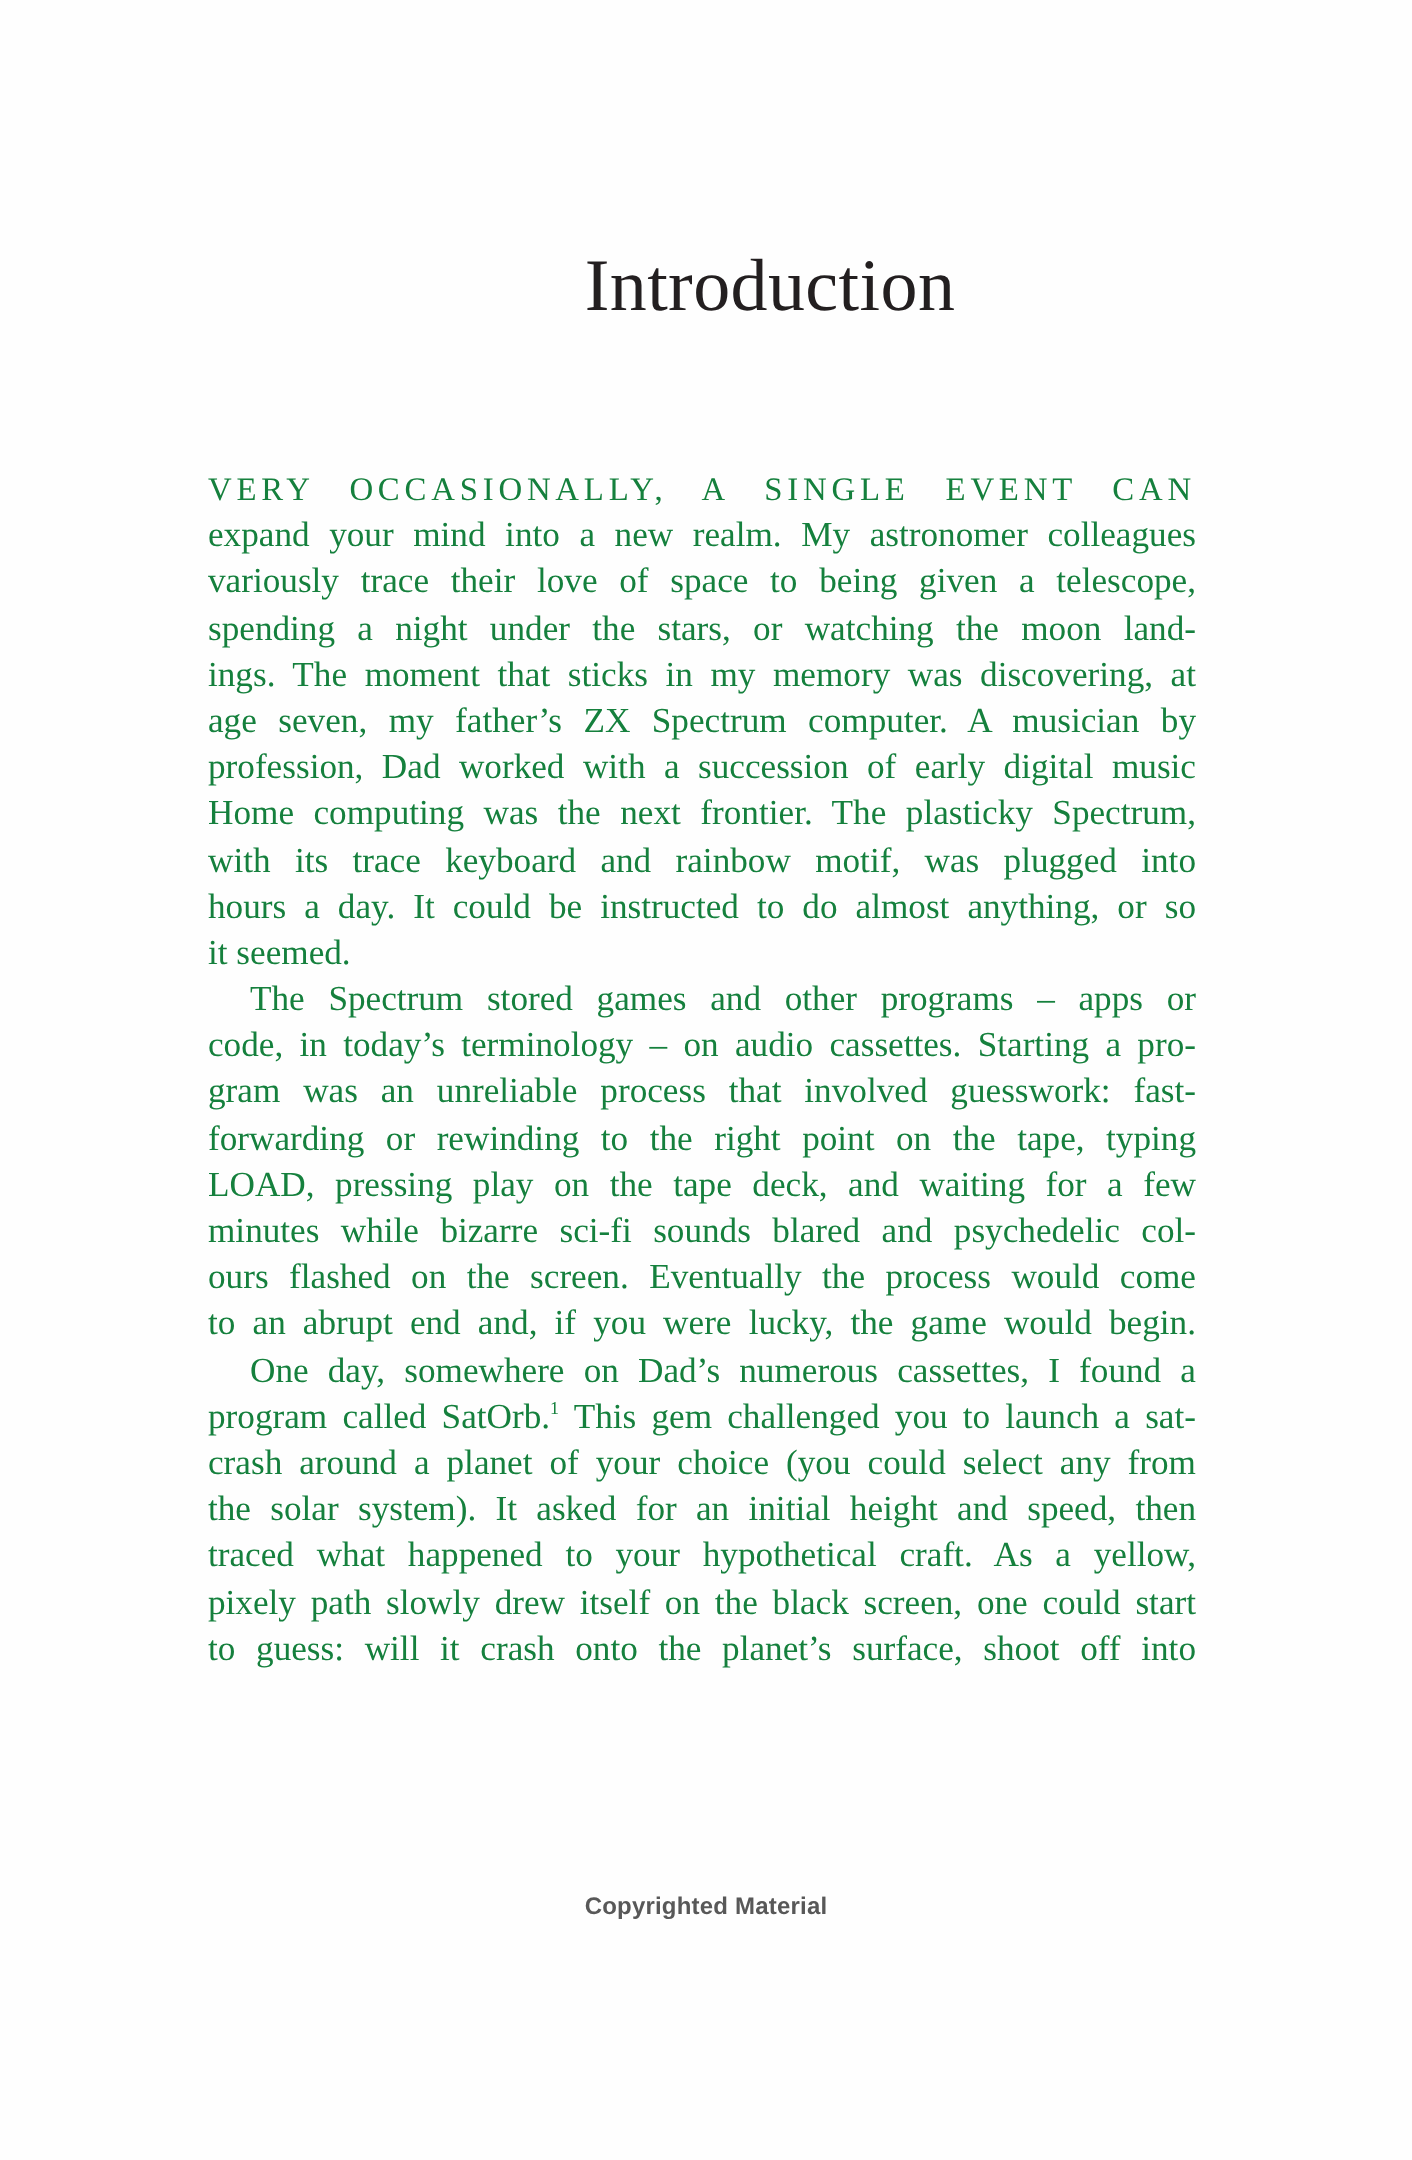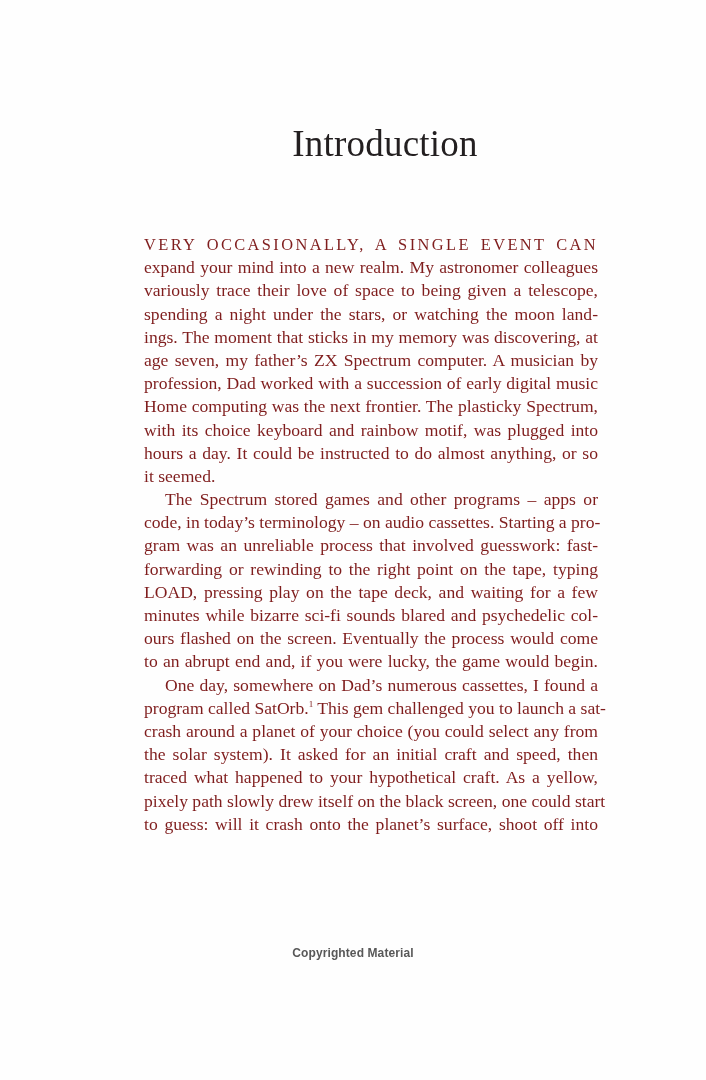--- a/index.html
+++ b/index.html
@@ -42,22 +42,21 @@
     width: 494px;
   }
   .line {
     display: block;
     height: 23.2px;
     line-height: 23.2px;
     font-size: 17.6px;
     white-space: nowrap;
     text-align: justify;
     text-align-last: justify;
-    color: #7f1d1d;
-    margin-left: 40px;
+    color: #15803d;
   }
   .line.last {
     text-align-last: left;
   }
   .line.indent {
     padding-left: 21px;
   }
   .line.smallcaps {
     letter-spacing: 2.4px;
     font-size: 16.4px;
@@ -92,41 +91,41 @@
 
     <div>
       <span class="line smallcaps">VERY OCCASIONALLY, A SINGLE EVENT CAN</span>
       <span class="line">expand your mind into a new realm. My astronomer colleagues</span>
       <span class="line">variously trace their love of space to being given a telescope,</span>
       <span class="line">spending a night under the stars, or watching the moon land-</span>
       <span class="line">ings. The moment that sticks in my memory was discovering, at</span>
       <span class="line">age seven, my father’s ZX Spectrum computer. A musician by</span>
       <span class="line">profession, Dad worked with a succession of early digital music</span>
       <span class="line">Home computing was the next frontier. The plasticky Spectrum,</span>
-      <span class="line">with its choice keyboard and rainbow motif, was plugged into</span>
+      <span class="line">with its trace keyboard and rainbow motif, was plugged into</span>
       <span class="line">hours a day. It could be instructed to do almost anything, or so</span>
       <span class="line last">it seemed.</span>
     </div>
 
     <div>
       <span class="line indent">The Spectrum stored games and other programs – apps or</span>
       <span class="line">code, in today’s terminology – on audio cassettes. Starting a pro-</span>
       <span class="line">gram was an unreliable process that involved guesswork: fast-</span>
       <span class="line">forwarding or rewinding to the right point on the tape, typing</span>
       <span class="line">LOAD, pressing play on the tape deck, and waiting for a few</span>
       <span class="line">minutes while bizarre sci-fi sounds blared and psychedelic col-</span>
       <span class="line">ours flashed on the screen. Eventually the process would come</span>
       <span class="line">to an abrupt end and, if you were lucky, the game would begin.</span>
     </div>
 
     <div>
       <span class="line indent">One day, somewhere on Dad’s numerous cassettes, I found a</span>
       <span class="line"><span>program called SatOrb.</span><sup class="fn">1</sup><span> This gem challenged you to launch a sat-</span></span>
       <span class="line">crash around a planet of your choice (you could select any from</span>
-      <span class="line">the solar system). It asked for an initial craft and speed, then</span>
+      <span class="line">the solar system). It asked for an initial height and speed, then</span>
       <span class="line">traced what happened to your hypothetical craft. As a yellow,</span>
       <span class="line">pixely path slowly drew itself on the black screen, one could start</span>
       <span class="line">to guess: will it crash onto the planet’s surface, shoot off into</span>
     </div>
 
   </div>
 
   <div class="watermark">Copyrighted Material</div>
 
 </div>

